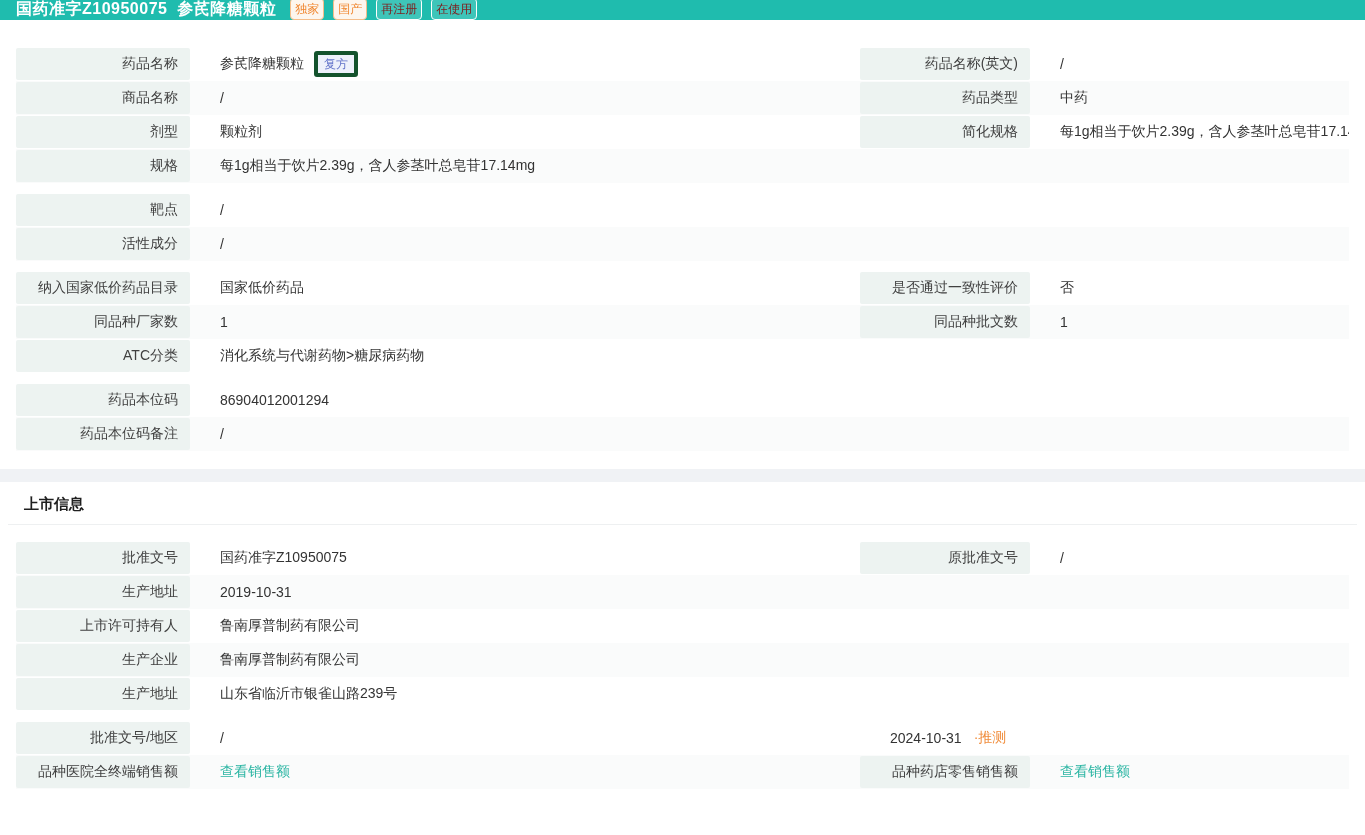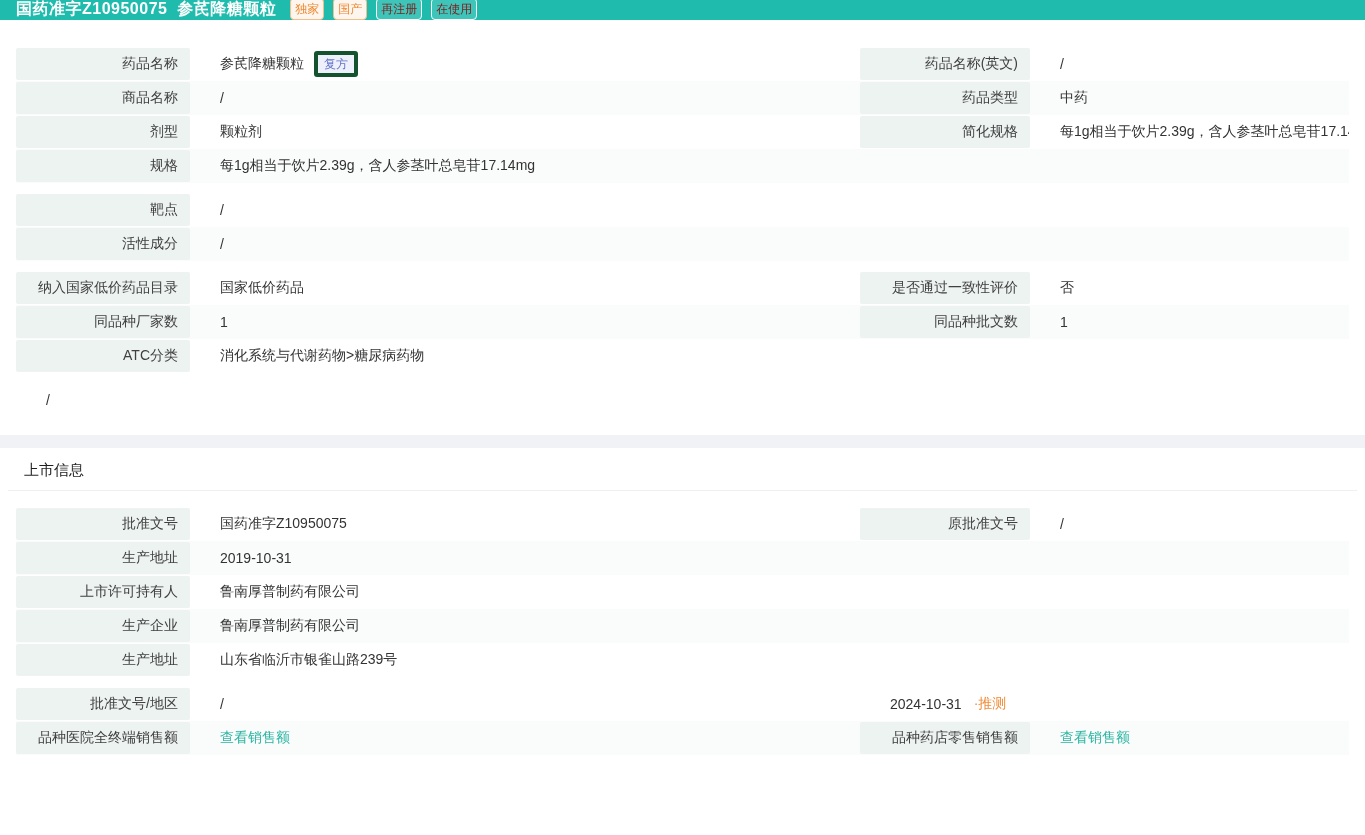--- a/index.html
+++ b/index.html
@@ -33,21 +33,21 @@
   .hbadge.orange{color:var(--orange);background:#fdf6ee;border:1px solid #f5bd89;}
   .hbadge.teal{color:#7f1d1d;background:rgba(255,255,255,0.14);border:1px solid #fdfefe;}
 
   .card{background:#fff;margin:0 8px;padding:0 8px;border-radius:6px;}
   #card-basic{padding-top:27px;padding-bottom:18px;}
   .section-gap{height:13px;background:#f0f2f5;}
 
   .sec-head{
     margin:0 -8px;padding:13px 16px 10px;border-bottom:1px solid #eef0f1;
   }
-  .sec-head h2{margin:0;font-size:15px;font-weight:normal;color:#1f1f1f;}
+  .sec-head h2{margin:0;font-size:15px;font-weight:bold;color:#1f1f1f;}
   #tbl-market{margin-top:16px;}
 
   .group{margin-bottom:10px;}
   .group:last-child{margin-bottom:0;}
   .row{
     display:grid;
     grid-template-columns:174px 654px 16px 170px 319px;
     height:34px;align-items:stretch;
   }
   .row:nth-child(even){background:#fafbfb;}
@@ -249,20 +249,40 @@
             </div>
             <div class="gapcol"></div>
             <div class="cl empty">
               <div class="cl-inner"></div>
             </div>
             <div class="cv"></div>
           </div>
         </div>
         <div class="group">
           <div class="row">
+            <div class="cl">
+              <div class="cl-inner">
+                <span>药品本位码</span>
+              </div>
+            </div>
+            <div class="cv">
+              <span>86904012001294</span>
+            </div>
+            <div class="gapcol"></div>
+            <div class="cl empty">
+              <div class="cl-inner"></div>
+            </div>
+            <div class="cv"></div>
+          </div>
+          <div class="row">
+            <div class="cl">
+              <div class="cl-inner">
+                <span>药品本位码备注</span>
+              </div>
+            </div>
             <div class="cv">
               <span>/</span>
             </div>
             <div class="gapcol"></div>
             <div class="cl empty">
               <div class="cl-inner"></div>
             </div>
             <div class="cv"></div>
           </div>
         </div>

